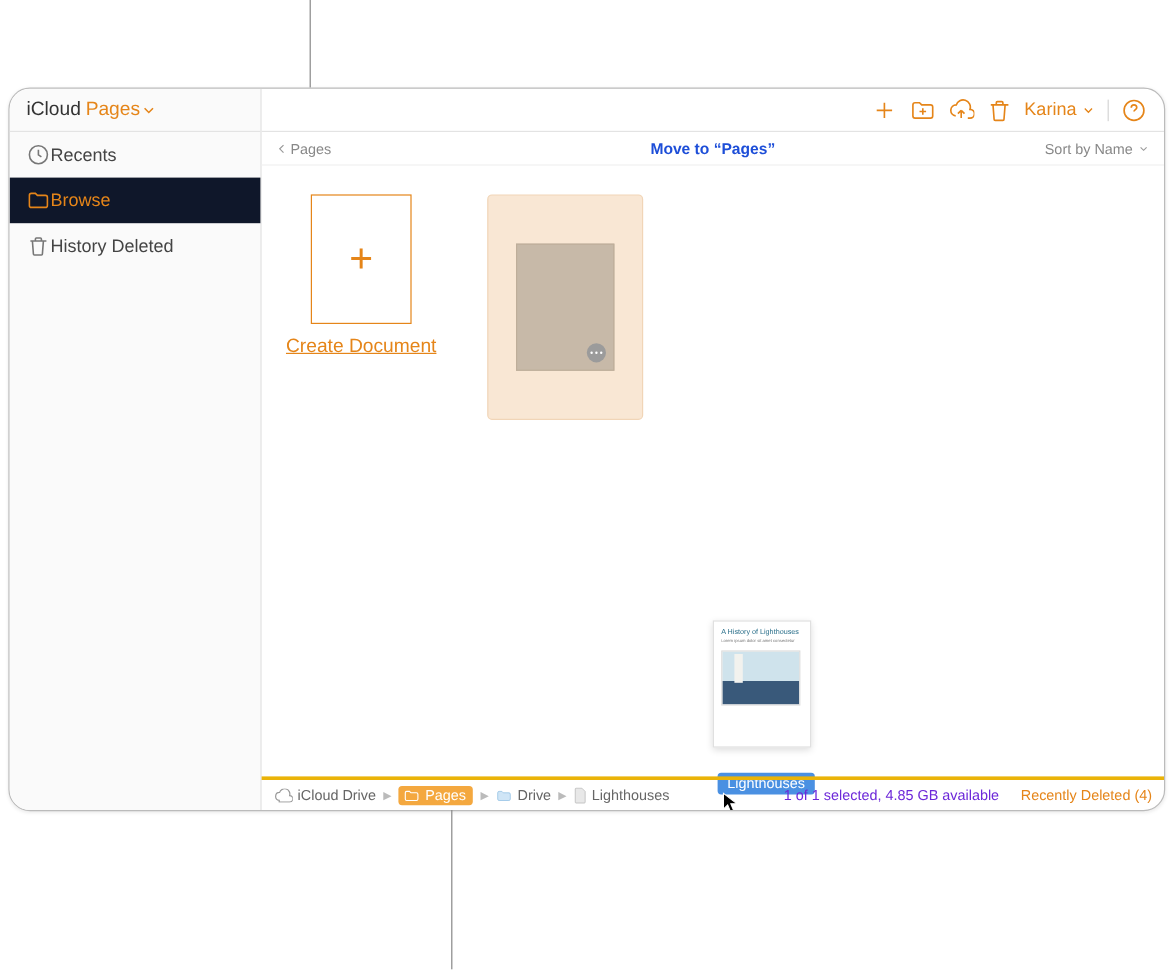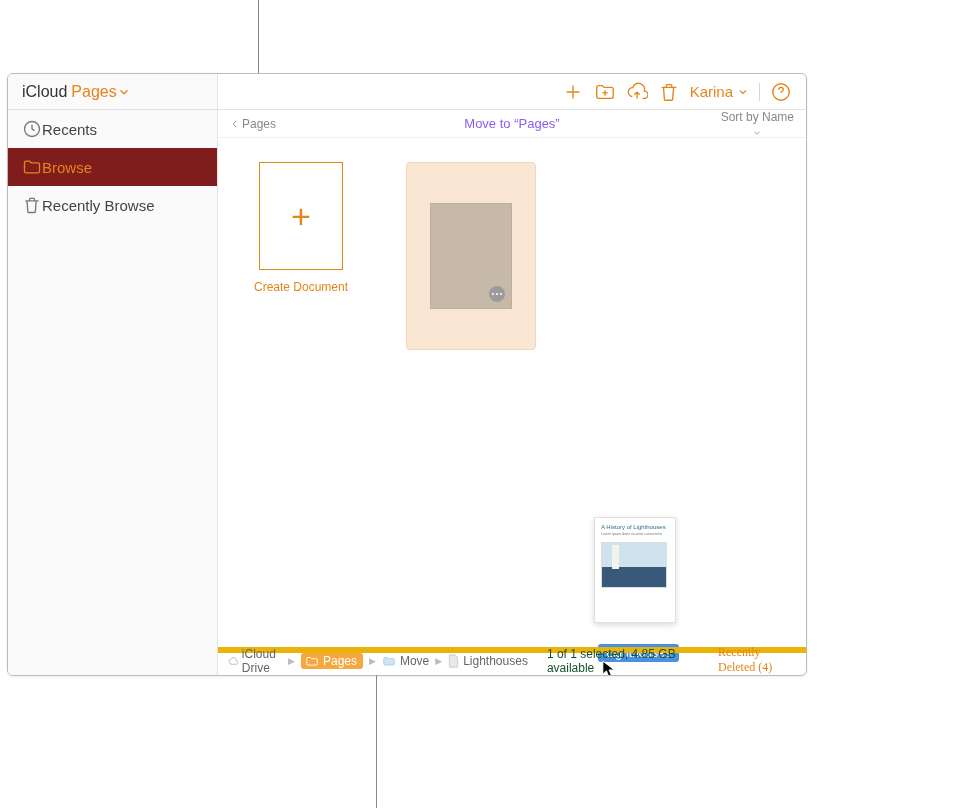--- a/index.html
+++ b/index.html
@@ -13,24 +13,24 @@
   }
   .callout {
     position: absolute;
     width: 1px;
     background: #888;
   }
   .window {
     position: absolute;
     top: 73px;
     left: 7px;
-    width: 800px;
+    width: 964px;
     height: 603px;
     border: 1px solid #bbb;
-    border-radius: 6px;
+    border-radius: 18px;
     background: #fff;
     display: flex;
     flex-direction: row;
     overflow: hidden;
     box-shadow: 0 1px 3px rgba(0,0,0,0.08);
   }
   .sidebar {
     width: 210px;
     border-right: 1px solid #e3e3e3;
     background: #fafafa;
@@ -56,21 +56,21 @@
   .sidebar-item {
     height: 38px;
     display: flex;
     align-items: center;
     padding: 0 14px;
     font-size: 15px;
     color: #444;
     cursor: pointer;
   }
   .sidebar-item.active {
-    background: #7f1d1d;
+    background: #0f172a;
     color: #e58519;
   }
   .sidebar-item.active svg { stroke: #e58519; fill: none; }
   .sidebar-icon { width: 20px; height: 20px; display:flex; align-items:center; justify-content:center; }
   .main {
     flex: 1;
     display: flex;
     flex-direction: column;
     position: relative;
   }
@@ -103,26 +103,27 @@
     position: relative;
     border-bottom: 1px solid #f0f0f0;
   }
   .subheader .back {
     display:flex; align-items:center; gap:2px; cursor:pointer;
   }
   .subheader .title {
     position: absolute;
     left: 50%;
     transform: translateX(-50%);
-    color: #8b5cf6;
+    color: #1d4ed8;
     font-size: 13px;
+    font-weight: bold;
   }
   .subheader .sort {
     margin-left:auto;
-    display:flex; align-items:center; gap:4px; cursor:pointer;flex-direction:column;
+    display:flex; align-items:center; gap:4px; cursor:pointer;
   }
   .content {
     flex: 1;
     position: relative;
     padding: 24px 28px;
     display: flex;
     gap: 50px;
     align-items: flex-start;
   }
   .create-tile {
@@ -135,22 +136,23 @@
   }
   .create-box {
     width: 84px;
     height: 108px;
     border: 1px solid #e58519;
     display:flex; align-items:center; justify-content:center;
     font-size: 34px; font-weight:200; color:#e58519;
   }
   .create-label {
     color: #e58519;
-    font-size: 12px;
+    font-size: 16px;
     white-space: nowrap;
+    text-decoration: underline;
   }
   .folder-tile {
     width: 130px;
     height: 188px;
     background: #f9e7d4;
     border: 1px solid #f1d5b7;
     border-radius: 4px;
     display:flex;
     align-items:center;
     justify-content:center;
@@ -212,41 +214,41 @@
     top: 570px;
     background: #4a90e2;
     color: #fff;
     font-size: 12px;
     padding: 2px 8px;
     border-radius: 3px;
     pointer-events:none;
   }
   .footer {
     height: 28px;
-    border-top: 6px solid #eab308;
+    border-top: 3px solid #eab308;
     display:flex;
-    align-items:flex-end;
+    align-items:center;
     padding: 0 10px;
     font-size: 12px;
     color: #666;
-    gap: 19px;
+    gap: 6px;
     position:relative;
   }
   .breadcrumb { display:flex; align-items:center; gap:6px; }
   .bc-sep { color:#bbb; font-size:9px; }
   .bc-item { display:flex; align-items:center; gap:4px; cursor:pointer; }
   .bc-item.orange {
     background: #f4a83f;
     color: #fff;
     padding: 1px 6px 1px 4px;
     border-radius: 3px;
   }
   .bc-item.orange svg { stroke:#fff; }
-  .footer .status { margin-left:auto; color:#14532d; }
-  .footer .rd-link { color:#e58519; margin-left: 12px; cursor:pointer;font-family:Liberation Serif, serif; }
+  .footer .status { margin-left:auto; color:#6d28d9; }
+  .footer .rd-link { color:#e58519; margin-left: 12px; cursor:pointer; }
   .cursor-arrow {
     position:absolute;
     left: 384px;
     top: 586px;
     width: 14px; height: 18px;
     pointer-events:none;
   }
   svg { display:block; }
 </style>
 </head>
@@ -283,21 +285,21 @@
           </svg>
       </span>
       <span>Browse</span>
     </div>
     <div class="sidebar-item">
       <span class="sidebar-icon">
         <svg width="20" height="20" viewBox="0 0 24 24" fill="none" stroke="#777" stroke-width="1.6">
             <path d="M4 7h16M9 7V5a1 1 0 011-1h4a1 1 0 011 1v2m2 0l-1 13a1 1 0 01-1 1H8a1 1 0 01-1-1L6 7"></path>
           </svg>
       </span>
-      <span>Recently Browse</span>
+      <span>History Deleted</span>
     </div>
   </div>
 
   <div class="main">
 
     <div class="toolbar">
       <div class="spacer"></div>
       <div class="tb-icon">
         <svg width="24" height="24" viewBox="0 0 24 24">
             <path d="M12 5v14M5 12h14"></path>
@@ -391,21 +393,21 @@
           <svg width="14" height="12" viewBox="0 0 24 20">
               <path d="M3 6a2 2 0 012-2h4l2 2h8a2 2 0 012 2v7a2 2 0 01-2 2H5a2 2 0 01-2-2V6z" fill="none" stroke="#fff" stroke-width="1.6"></path>
             </svg>
           <span>Pages</span>
         </div>
         <span class="bc-sep">▶</span>
         <div class="bc-item">
           <svg width="14" height="12" viewBox="0 0 24 20">
               <path d="M3 6a2 2 0 012-2h4l2 2h8a2 2 0 012 2v7a2 2 0 01-2 2H5a2 2 0 01-2-2V6z" fill="#cfe5f6" stroke="#9ac5e6" stroke-width="1.2"></path>
             </svg>
-          <span>Move</span>
+          <span>Drive</span>
         </div>
         <span class="bc-sep">▶</span>
         <div class="bc-item">
           <svg width="11" height="14" viewBox="0 0 16 20">
               <path d="M3 1h7l4 4v13a1 1 0 01-1 1H3a1 1 0 01-1-1V2a1 1 0 011-1z" fill="#e8e8e8" stroke="#bbb" stroke-width="1"></path>
             </svg>
           <span>Lighthouses</span>
         </div>
       </div>
       <div class="status">1 of 1 selected, 4.85 GB available</div>

